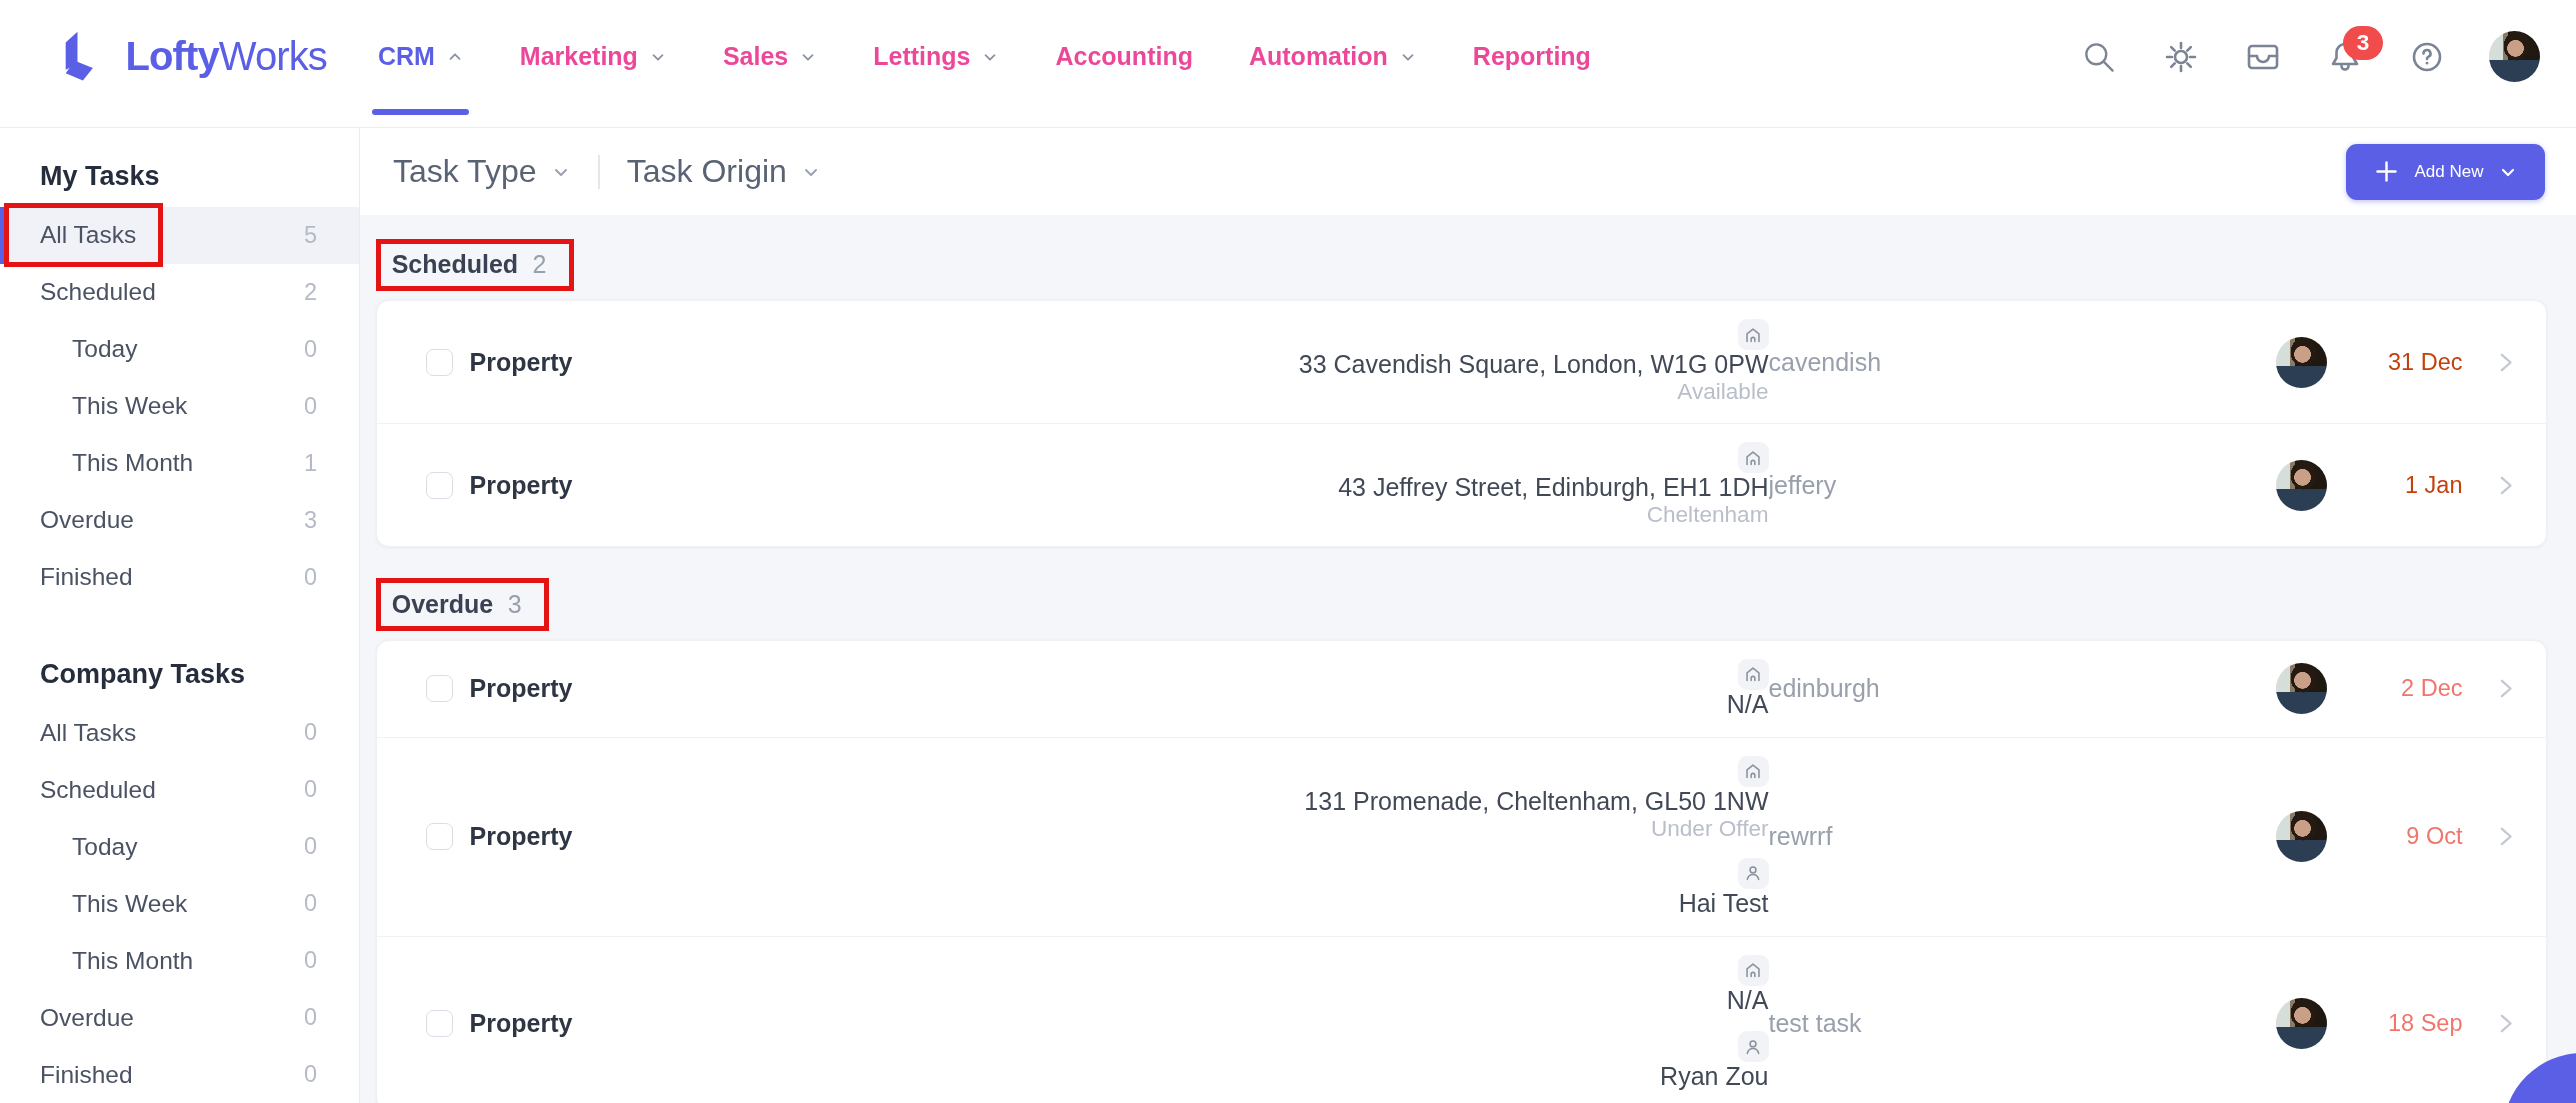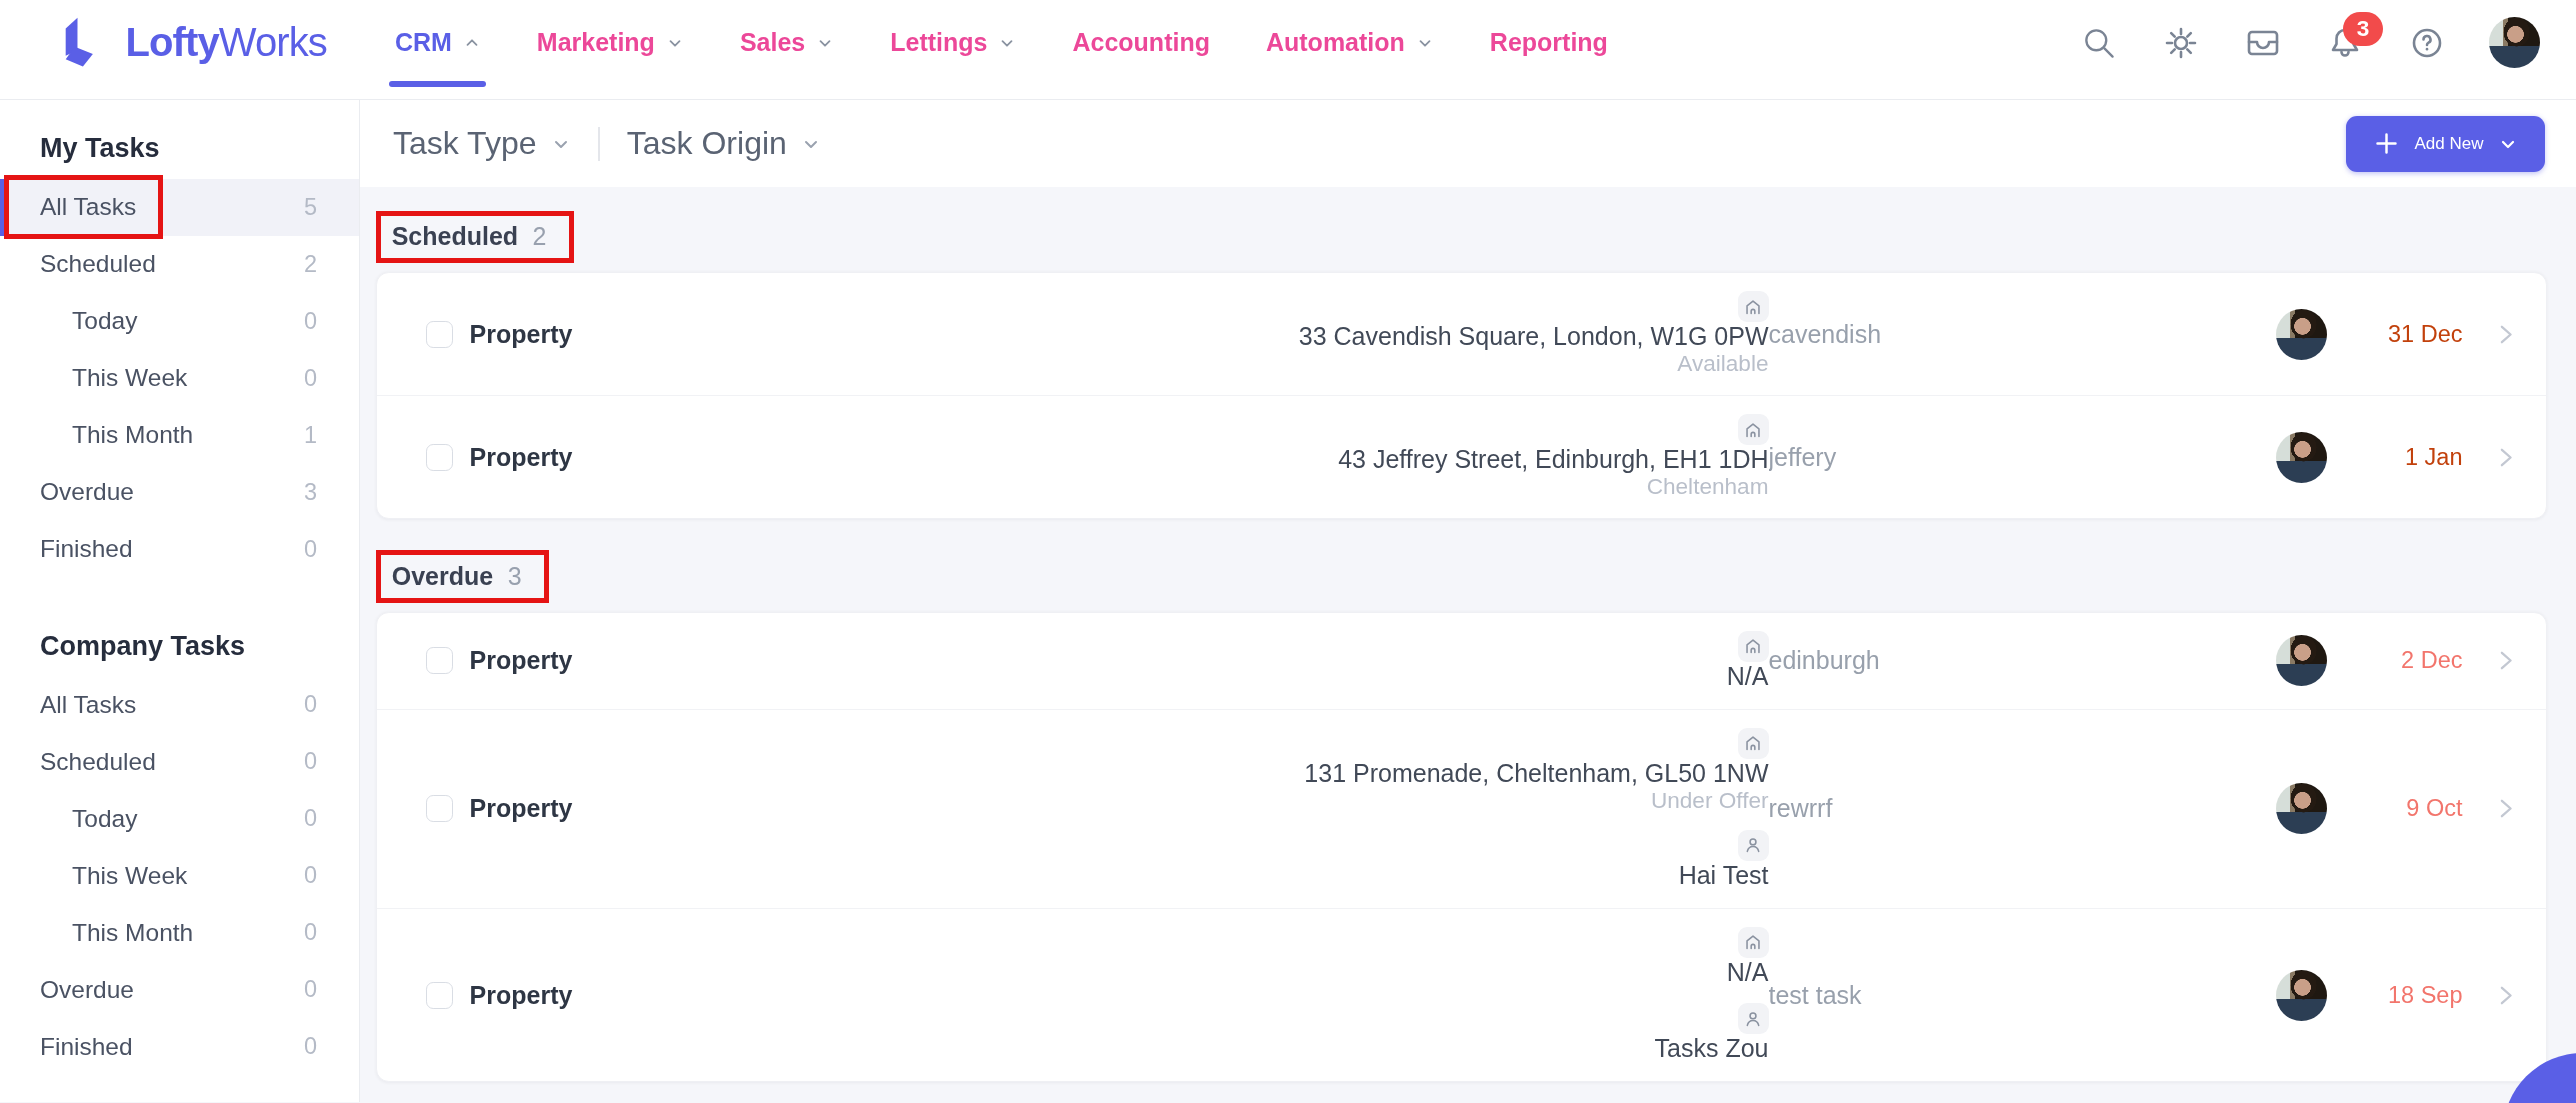--- a/index.html
+++ b/index.html
@@ -11,21 +11,21 @@
     --txt-dark:#2e3644;
     --txt-mid:#4a5263;
     --txt-gray:#98a0ac;
     --txt-light:#b9bfca;
   }
   *{margin:0;padding:0;box-sizing:border-box;}
   html,body{width:2576px;height:1103px;overflow:hidden;}
   body{font-family:"Liberation Sans","DejaVu Sans",sans-serif;background:#f5f6fa;position:relative;}
 
   
-  .topbar{height:100px;background:#fff;border-bottom:1.8px solid var(--line);display:flex;align-items:center;padding:0 36px 14px 53px;position:relative;z-index:5;gap:17px;}
+  .topbar{height:128px;background:#fff;border-bottom:1.8px solid var(--line);display:flex;align-items:center;padding:0 36px 14px 53px;position:relative;z-index:5;}
   .brand{display:flex;align-items:center;gap:14.5px;margin-right:51px;}
   .brand-mark{width:58px;height:58px;}
   .brand-text{font-size:40px;color:var(--accent);letter-spacing:-0.9px;white-space:nowrap;}
   .brand-text b{font-weight:700;}
   .brand-text span{font-weight:400;}
   nav{display:flex;align-items:center;height:100%;gap:56px;}
   .nav-item{position:relative;height:100%;display:flex;align-items:center;gap:11px;font-size:25px;font-weight:600;color:#ec4899;cursor:pointer;}
   .nav-item.active{color:var(--accent);}
   .nav-item svg{stroke:#8a93a1;}
   .nav-underline{position:absolute;left:-5.4px;right:-5.4px;bottom:-1.8px;height:5.4px;background:var(--accent);border-radius:3.6px;}
@@ -399,21 +399,21 @@
                   </span>
                   <span class="detail-text">N/A</span>
                 </div>
                 <div class="detail-line">
                   <span class="icon-chip">
                     <svg width="22" height="22" viewBox="0 0 24 24">
                       <circle cx="12" cy="8.6" r="3.2"></circle>
                       <path d="M5.8 19c.8-3.5 3.3-5.4 6.2-5.4s5.4 1.9 6.2 5.4"></path>
                     </svg>
                   </span>
-                  <span class="detail-text">Tasks Zou</span>
+                  <span class="detail-text">Ryan Zou</span>
                 </div>
               </div>
               <span class="task-name">test task</span>
               <span class="avatar"></span>
               <span class="row-date overdue">18 Sep</span>
               <span class="row-chev">
                 <svg width="23.5" height="27" viewBox="0 0 24 28" style="stroke:#c3c8d2;fill:none;stroke-width:2.4;stroke-linecap:round;stroke-linejoin:round">
                   <path d="M8 6l9 8-9 8"></path>
                 </svg>
               </span>

